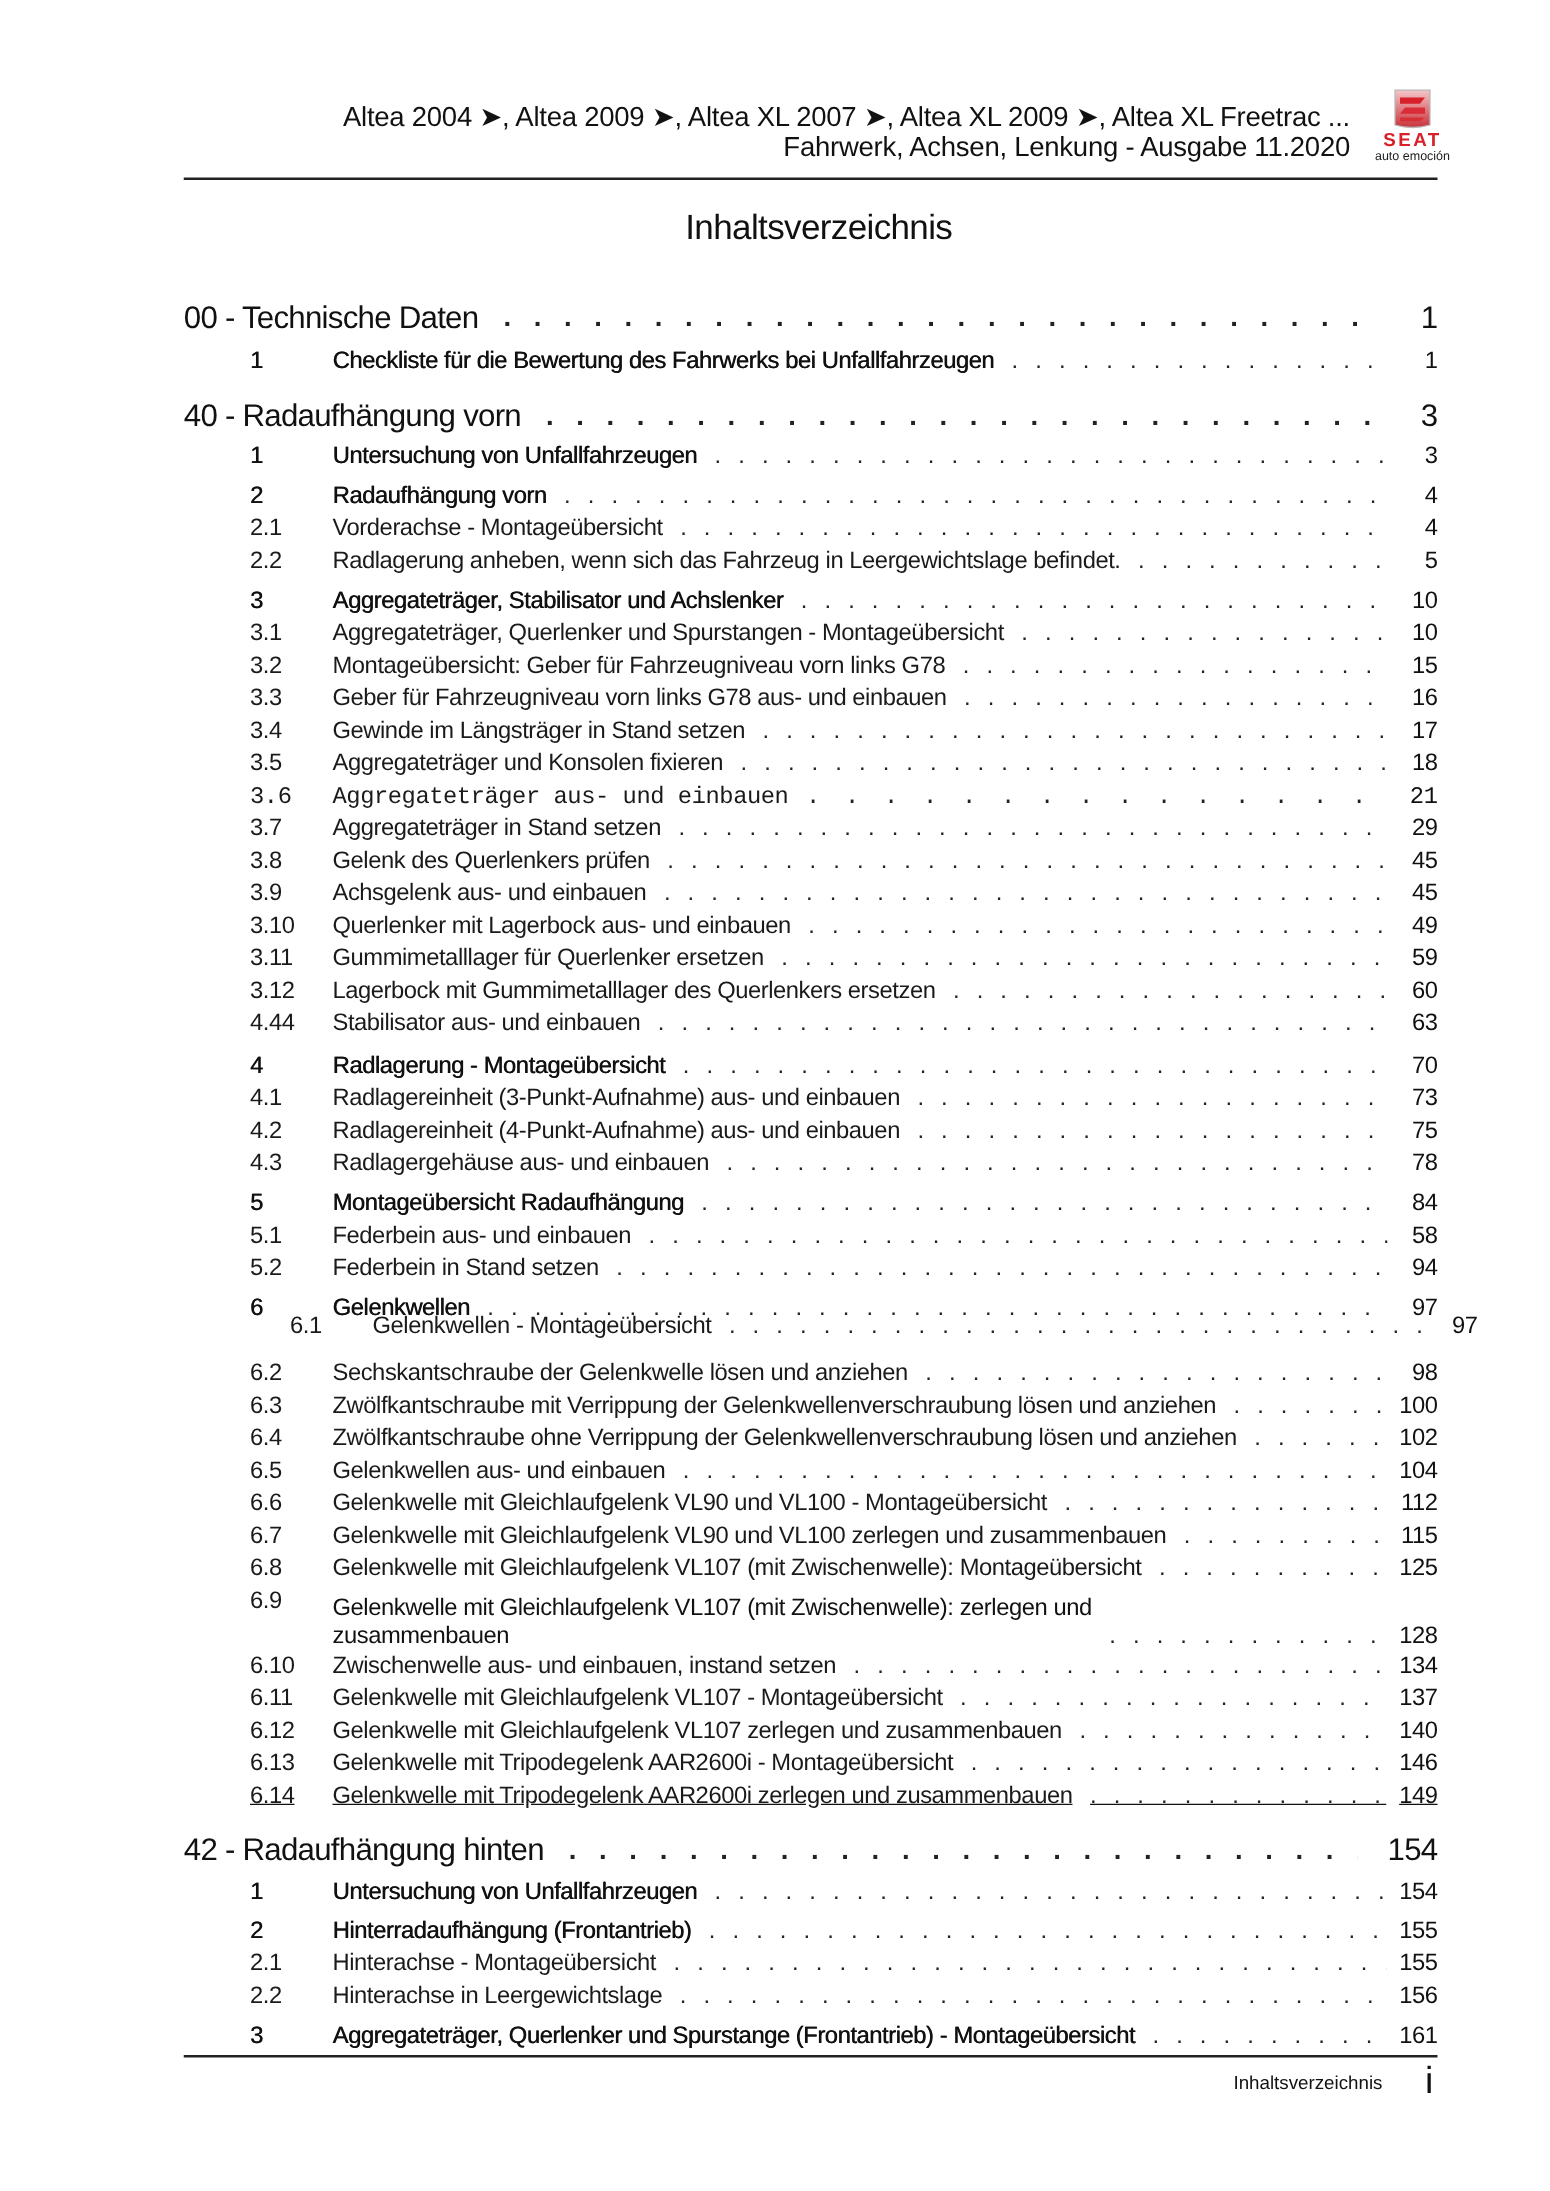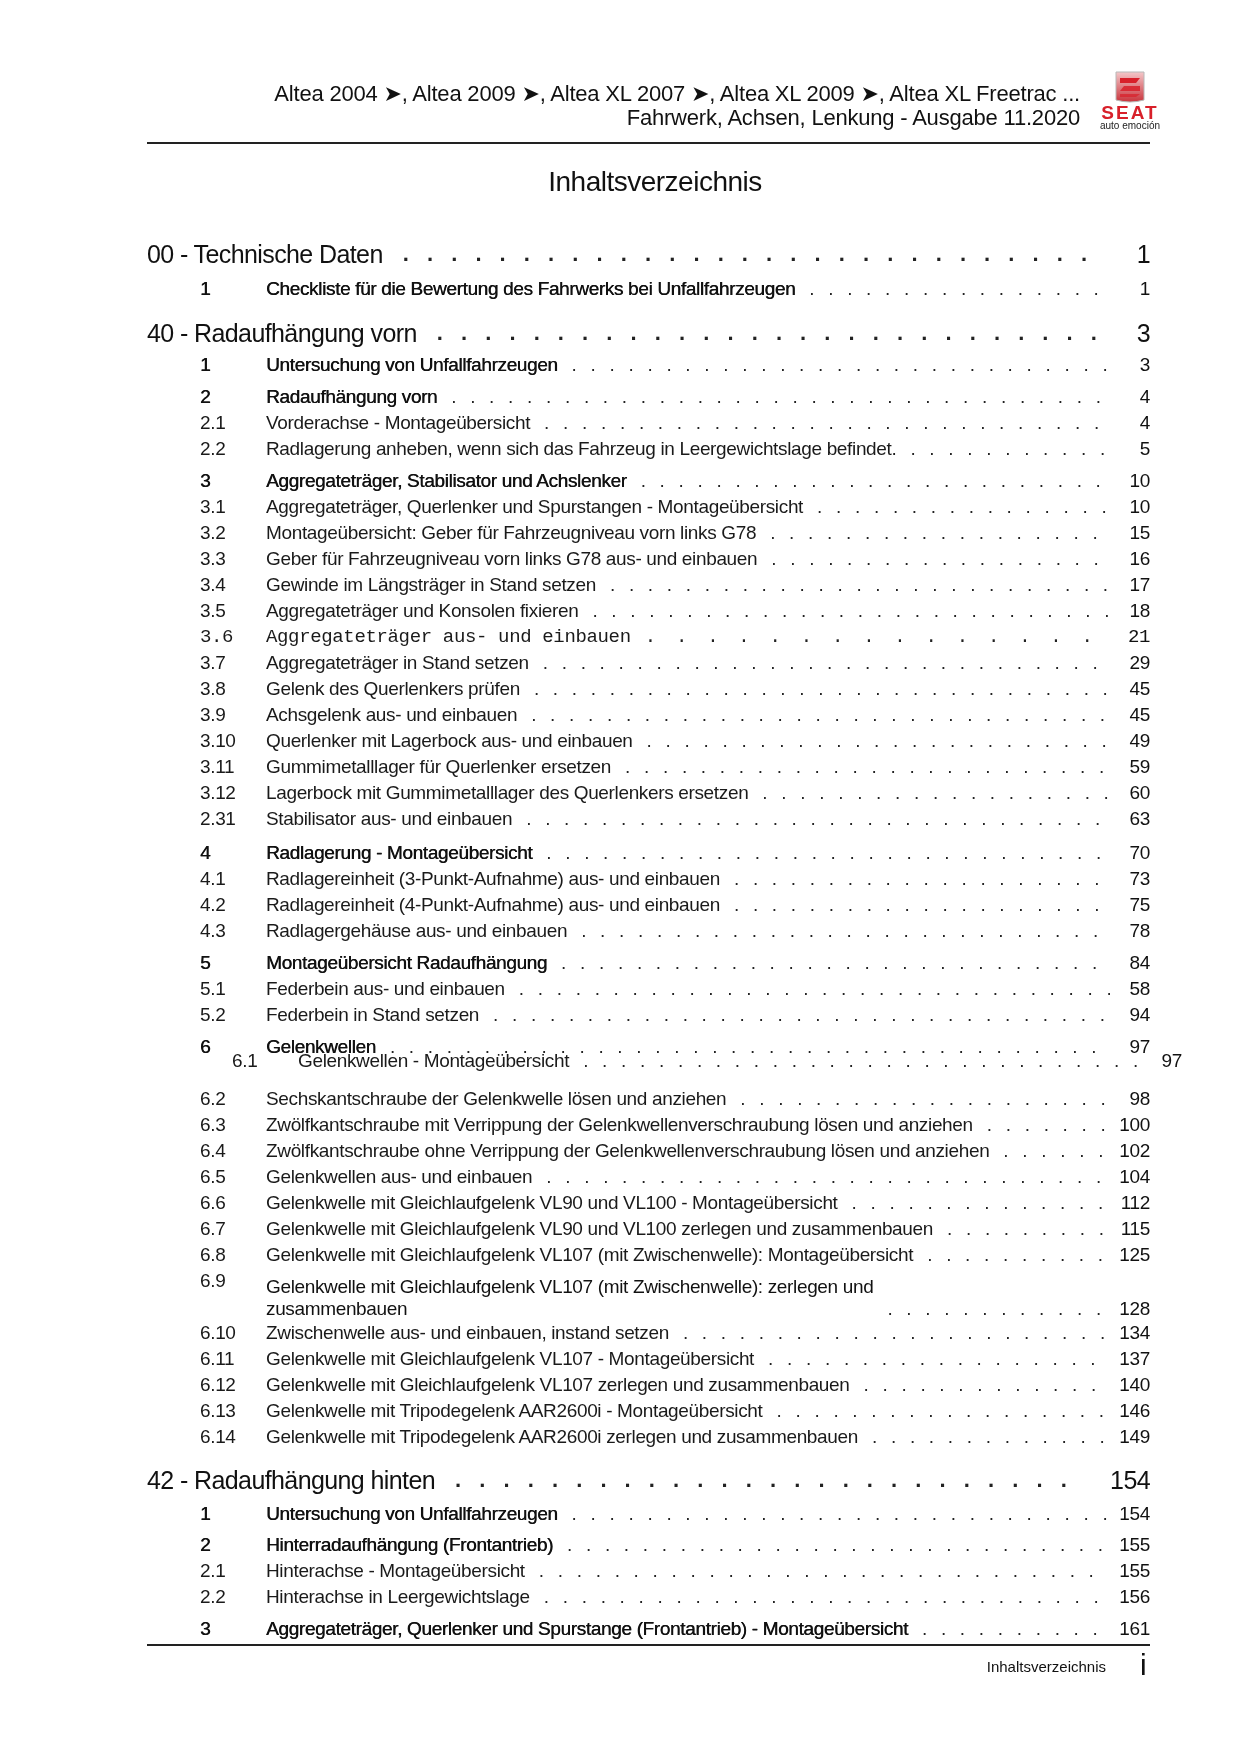--- a/index.html
+++ b/index.html
@@ -2,21 +2,21 @@
 <html><head>
 <meta charset="utf-8">
 <style>
   html, body { margin:0; padding:0; background:#ffffff; }
   body { width:1240px; height:1753px; position:relative; overflow:hidden;
          font-family:"Liberation Sans", sans-serif; color:#111; }
   .hdr-line { position:absolute; right:160px; font-size:22px; white-space:nowrap; letter-spacing:-0.2px; }
   .rule { position:absolute; left:147px; width:1003px; height:2px; background:#222; }
   .logo { position:absolute; left:1085px; top:70px; width:90px; height:60px; text-align:center; }
   .logo-mark { width:36px; height:34px; margin:0 auto; position:relative; }
-  .logo-word { color:#d8202a; font-size:19px; font-weight:bold; letter-spacing:2px; line-height:14px; margin-top:2px;}
+  .logo-word { color:#d8202a; font-size:15px; font-weight:bold; letter-spacing:2px; line-height:14px; margin-top:2px;}
   .logo-tag { font-size:10px; color:#222; line-height:11px; }
   .title { position:absolute; top:166px; left:0; width:1310px; text-align:center; font-size:28px; letter-spacing:-0.5px; }
   .row { position:absolute; left:147px; width:1003px; height:26px; display:flex; align-items:center; white-space:nowrap; }
   .row .num { width:66px; flex:none; }
   .row .lbl { flex:none; }
   .row .dots { flex:1 1 auto; overflow:hidden; margin:0 10px 0 14px; letter-spacing:4.2px; color:#222; height:22px; line-height:22px; }
   .row .pg { flex:none; min-width:30px; text-align:right; }
   .chap { font-size:25px; height:36px; letter-spacing:-0.6px; }
   .chap .dots { letter-spacing:6px; font-size:22px; margin-left:20px; margin-right:24px; font-weight:bold;}
   .l1, .l2 { left:200px; width:950px; font-size:19px; letter-spacing:-0.35px; }
@@ -169,21 +169,21 @@
       <span class="dots">. . . . . . . . . . . . . . . . . . . . . . . . . . . . . . . . . . . . . . . . . . . . . . . . . . . . . . . . . . . . . . . . . . . . . . . . . . . . . . . . . . . . . .</span>
       <span class="pg">59</span>
     </div>
     <div class="row l2" style="top: 780px;">
       <span class="num">3.12</span>
       <span class="lbl">Lagerbock mit Gummimetalllager des Querlenkers ersetzen</span>
       <span class="dots">. . . . . . . . . . . . . . . . . . . . . . . . . . . . . . . . . . . . . . . . . . . . . . . . . . . . . . . . . . . . . . . . . . . . . . . . . . . . . . . . . . . . . .</span>
       <span class="pg">60</span>
     </div>
     <div class="row l2" style="top: 806px;">
-      <span class="num">2.31</span>
+      <span class="num">4.44</span>
       <span class="lbl">Stabilisator aus- und einbauen</span>
       <span class="dots">. . . . . . . . . . . . . . . . . . . . . . . . . . . . . . . . . . . . . . . . . . . . . . . . . . . . . . . . . . . . . . . . . . . . . . . . . . . . . . . . . . . . . .</span>
       <span class="pg">63</span>
     </div>
     <div class="row l1" style="top: 840px;">
       <span class="num">4</span>
       <span class="lbl">Radlagerung - Montageübersicht</span>
       <span class="dots">. . . . . . . . . . . . . . . . . . . . . . . . . . . . . . . . . . . . . . . . . . . . . . . . . . . . . . . . . . . . . . . . . . . . . . . . . . . . . . . . . . . . . .</span>
       <span class="pg">70</span>
     </div>
@@ -303,21 +303,21 @@
       <span class="lbl">Gelenkwelle mit Gleichlaufgelenk VL107 zerlegen und zusammenbauen</span>
       <span class="dots">. . . . . . . . . . . . . . . . . . . . . . . . . . . . . . . . . . . . . . . . . . . . . . . . . . . . . . . . . . . . . . . . . . . . . . . . . . . . . . . . . . . . . .</span>
       <span class="pg">140</span>
     </div>
     <div class="row l2" style="top: 1398px;">
       <span class="num">6.13</span>
       <span class="lbl">Gelenkwelle mit Tripodegelenk AAR2600i - Montageübersicht</span>
       <span class="dots">. . . . . . . . . . . . . . . . . . . . . . . . . . . . . . . . . . . . . . . . . . . . . . . . . . . . . . . . . . . . . . . . . . . . . . . . . . . . . . . . . . . . . .</span>
       <span class="pg">146</span>
     </div>
-    <div class="row l2" style="top: 1424px;">
+    <div class="row l2" style="top: 1424px; text-decoration: underline;">
       <span class="num">6.14</span>
       <span class="lbl">Gelenkwelle mit Tripodegelenk AAR2600i zerlegen und zusammenbauen</span>
       <span class="dots">. . . . . . . . . . . . . . . . . . . . . . . . . . . . . . . . . . . . . . . . . . . . . . . . . . . . . . . . . . . . . . . . . . . . . . . . . . . . . . . . . . . . . .</span>
       <span class="pg">149</span>
     </div>
     <div class="row chap" style="top: 1462px;">
       <span class="lbl">42 - Radaufhängung hinten</span>
       <span class="dots">. . . . . . . . . . . . . . . . . . . . . . . . . . . . . . . . . . . . . . . . . . . . . . . . . . . . . . . . . . . . . . . . . . . . . . . . . . . . . . . . . . . . . .</span>
       <span class="pg">154</span>
     </div>

